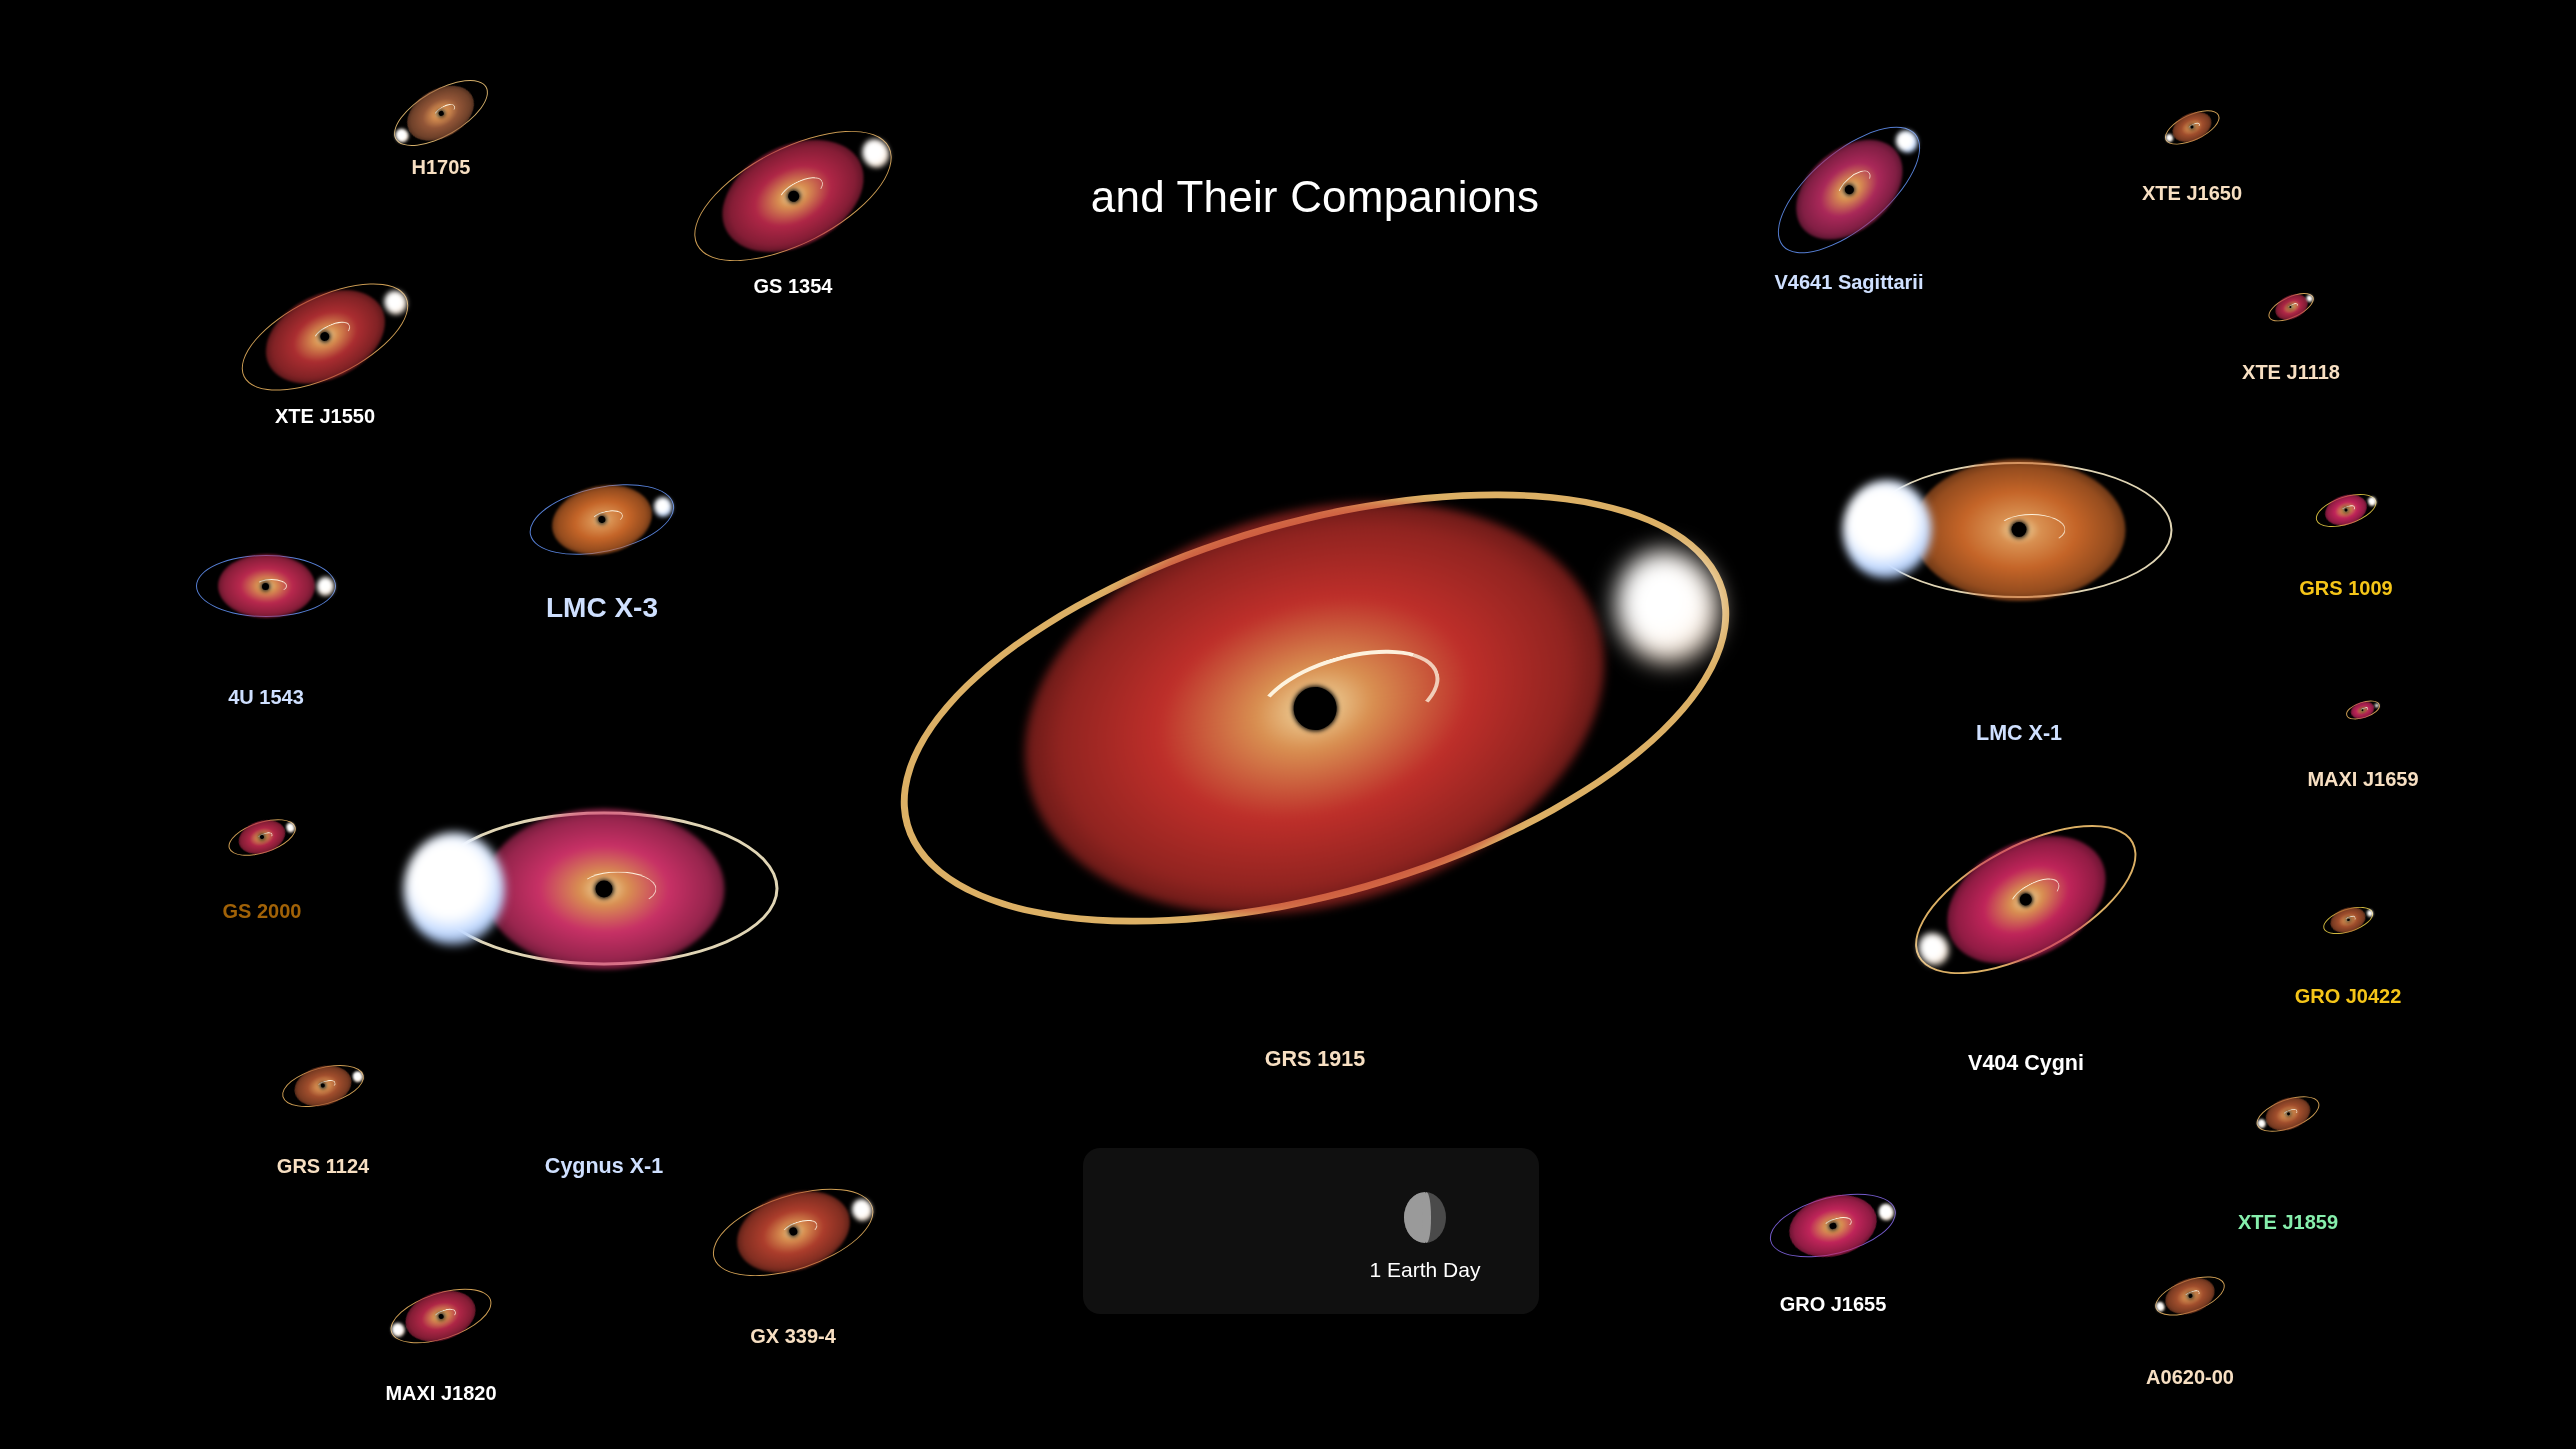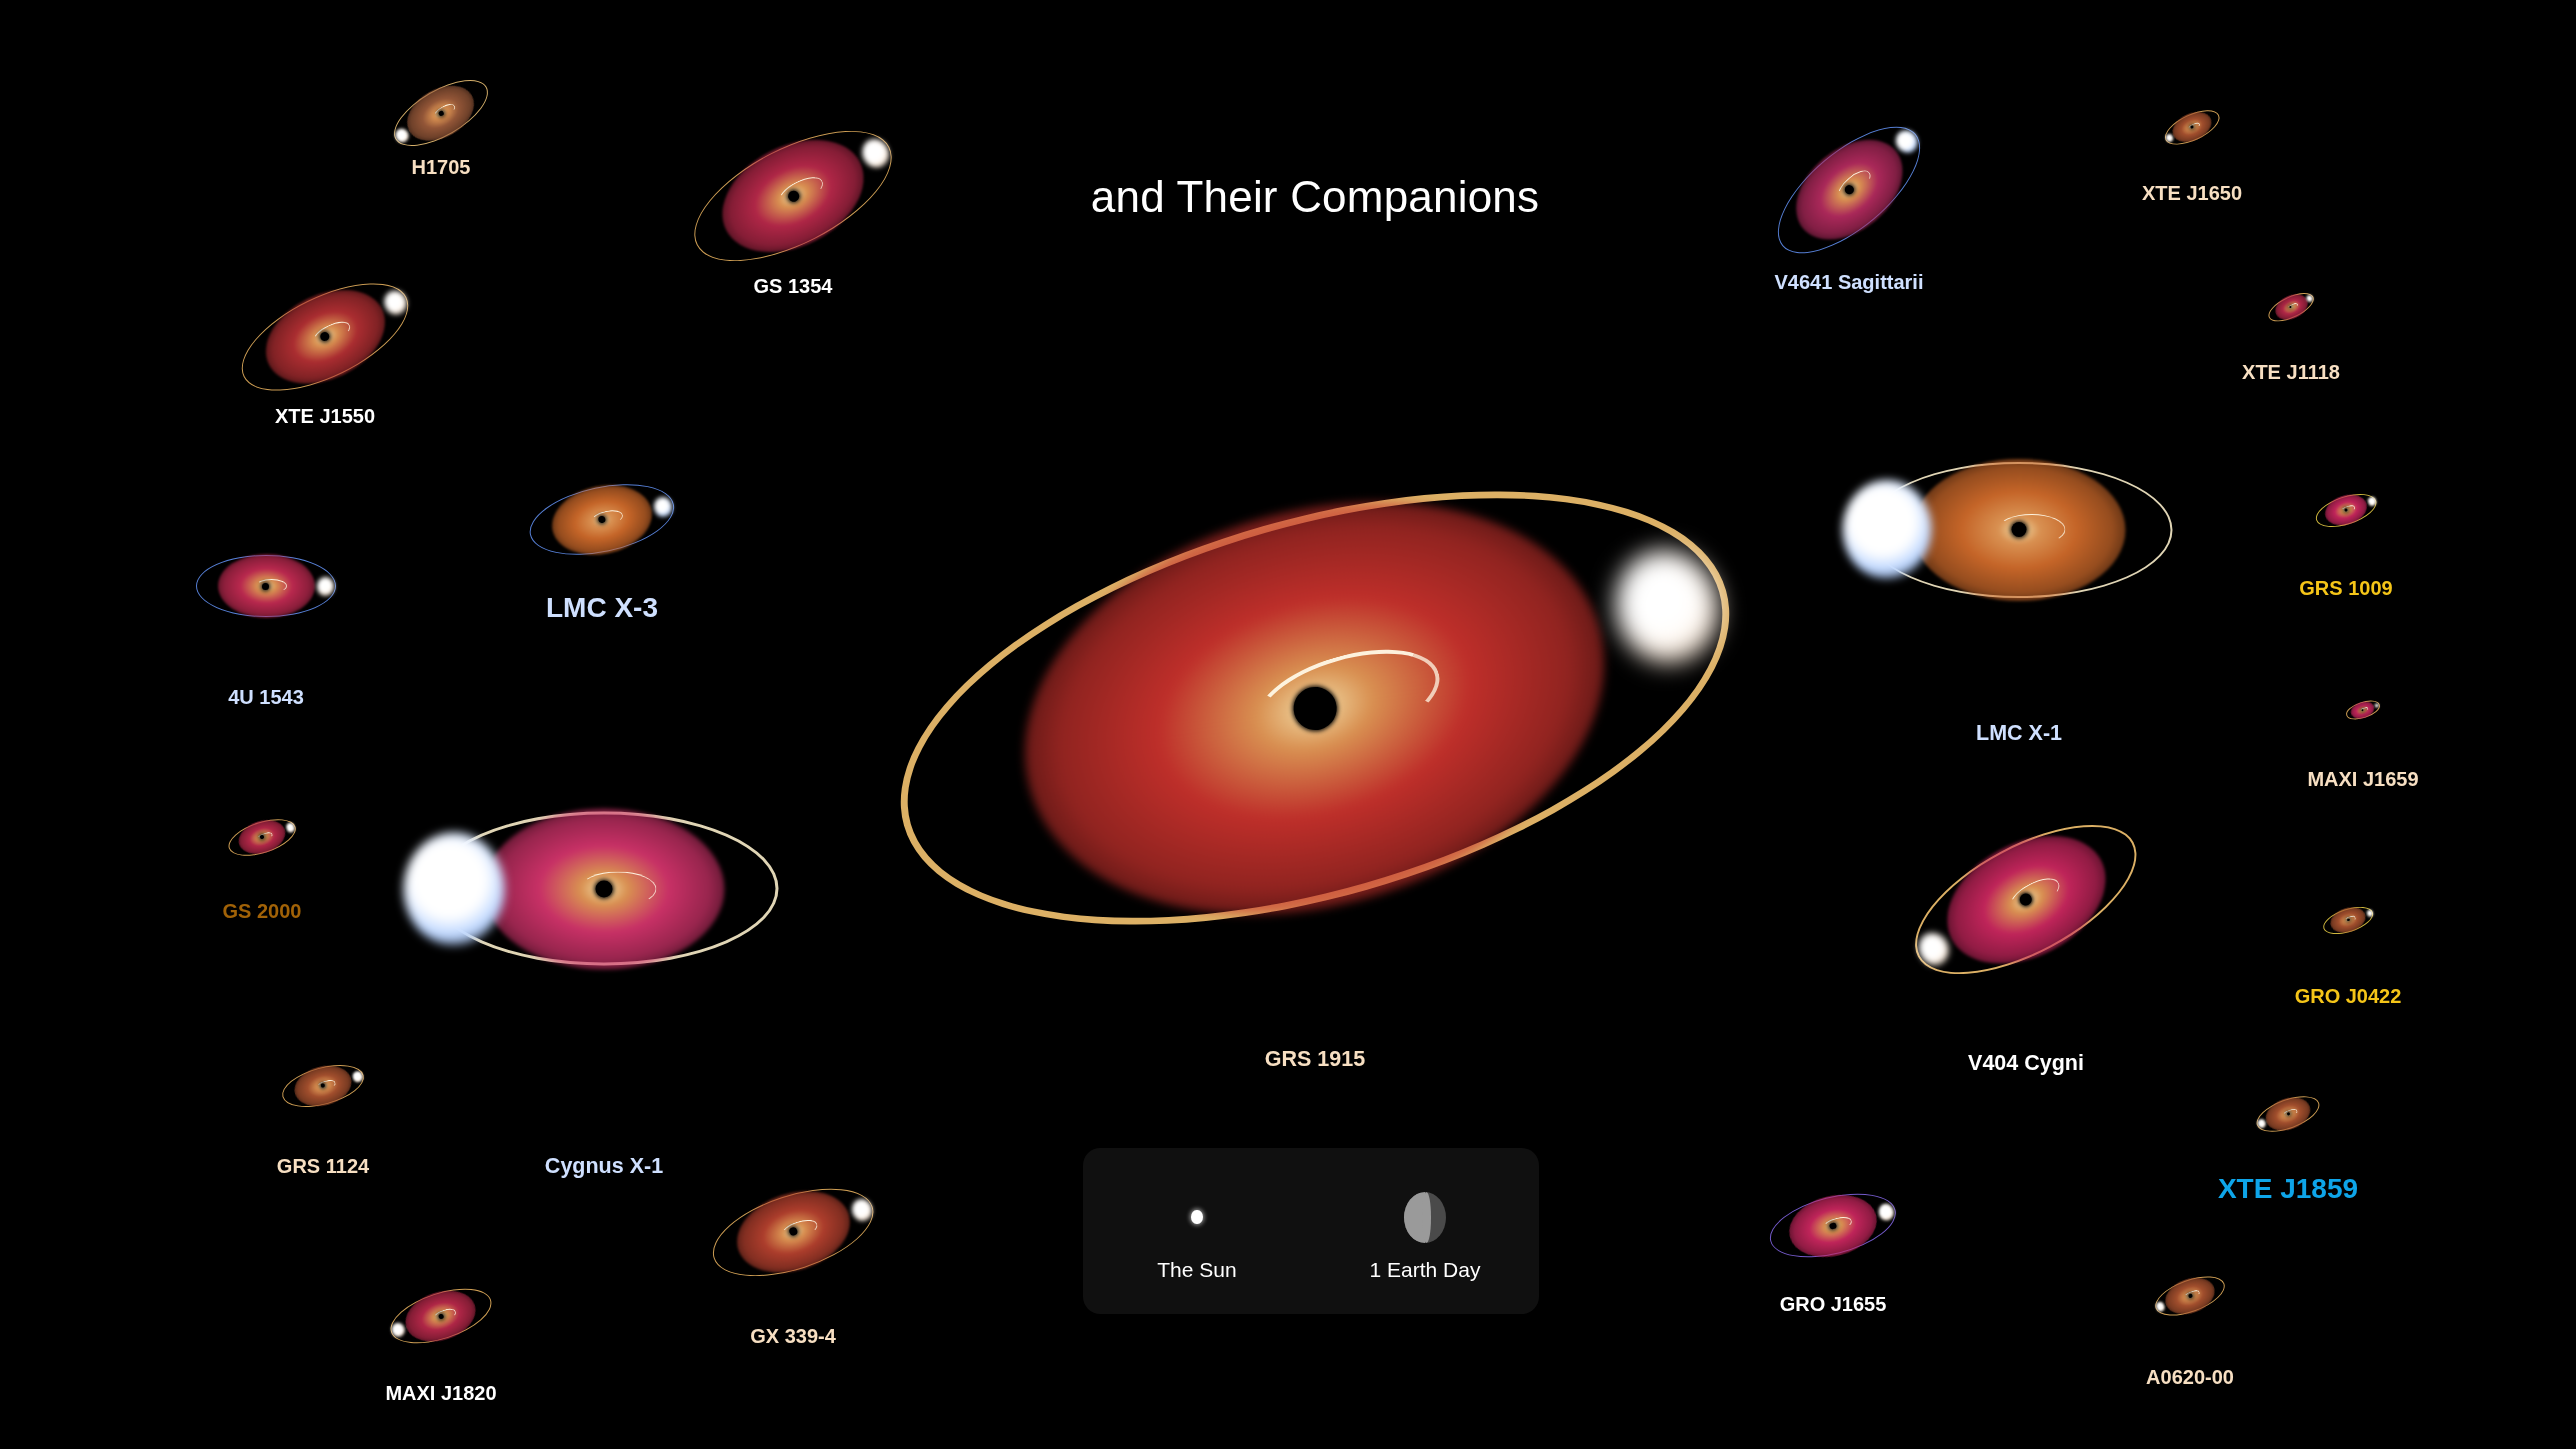--- a/index.html
+++ b/index.html
@@ -284,21 +284,21 @@
       <div class="lbl" style="left: 2348px; top: 985px; color: rgb(245, 197, 24); font-size: 20px;">GRO J0422</div>
       <div class="sys" style="left: 2288px; top: 1114px; width: 0px; height: 0px;">
         <div class="sysart" style="transform: translate(-50%, -50%) rotate(-20deg); width: 66px; height: 31px; left: 0px; top: 0px; position: absolute;">
           <div class="orbit" style="width: 66px; height: 29px; left: 0px; top: 0.6px; border-width: 0.8px; border-color: rgb(217, 166, 89); opacity: 0.95;"></div>
           <div class="disk" style="width: 46px; height: 31px; left: 10.2px; top: 0px; background: radial-gradient(rgba(255, 233, 176, 0.95) 0%, rgba(240, 160, 90, 0.9) 14%, rgba(169, 82, 47, 0.95) 38%, rgba(169, 82, 47, 0.72) 62%, rgba(169, 82, 47, 0.22) 84%, rgba(0, 0, 0, 0) 100%); filter: blur(0.4px);"></div>
           <div class="inner-ring" style="width: 14.7px; height: 6.7px; left: 28.4px; top: 12px; border-width: 0.5px; border-top-color: rgba(255, 248, 230, 0.95); border-right-color: rgba(255, 248, 230, 0.75);"></div>
           <div class="hole" style="width: 3.3px; height: 3.3px; left: 31.5px; top: 13.6px;"></div>
           <div class="star" style="width: 8px; height: 8.9px; left: 0.7px; top: 11px; background: radial-gradient(circle at 45% 42%, rgb(255, 255, 255) 0%, rgb(255, 255, 255) 42%, rgb(255, 238, 221) 66%, rgba(255, 238, 221, 0.35) 82%, rgba(0, 0, 0, 0) 100%); filter: blur(0.9px);"></div>
         </div>
       </div>
-      <div class="lbl" style="left: 2288px; top: 1173px; color: #0ea5e9; font-size: 28px;">XTE J1859</div>
+      <div class="lbl" style="left: 2288px; top: 1211px; color: #86efac; font-size: 20px;">XTE J1859</div>
       <div class="sys" style="left: 1833px; top: 1226px; width: 0px; height: 0px;">
         <div class="sysart" style="transform: translate(-50%, -50%) rotate(-14deg); width: 129px; height: 60px; left: 0px; top: 0px; position: absolute;">
           <div class="orbit" style="width: 129px; height: 57px; left: 0px; top: 1.2px; border-width: 1.1px; border-color: rgb(122, 95, 214); opacity: 0.95;"></div>
           <div class="disk" style="width: 89px; height: 60px; left: 20px; top: 0px; background: radial-gradient(rgba(255, 233, 176, 0.95) 0%, rgba(240, 160, 90, 0.9) 14%, rgba(201, 38, 94, 0.95) 38%, rgba(201, 38, 94, 0.72) 62%, rgba(201, 38, 94, 0.22) 84%, rgba(0, 0, 0, 0) 100%); filter: blur(0.7px);"></div>
           <div class="inner-ring" style="width: 29px; height: 13px; left: 55px; top: 23px; border-width: 0.6px; border-top-color: rgba(255, 248, 230, 0.95); border-right-color: rgba(255, 248, 230, 0.75);"></div>
           <div class="hole" style="width: 6.5px; height: 6.5px; left: 61px; top: 26.6px;"></div>
           <div class="star" style="width: 15.4px; height: 17px; left: 112px; top: 21px; background: radial-gradient(circle at 45% 42%, rgb(255, 255, 255) 0%, rgb(255, 255, 255) 42%, rgb(255, 238, 221) 66%, rgba(255, 238, 221, 0.35) 82%, rgba(0, 0, 0, 0) 100%); filter: blur(1.7px);"></div>
         </div>
       </div>
       <div class="lbl" style="left: 1833px; top: 1293px; color: rgb(255, 255, 255); font-size: 20px;">GRO J1655</div>
@@ -308,26 +308,20 @@
           <div class="disk" style="width: 51px; height: 34px; left: 11.3px; top: 0px; background: radial-gradient(rgba(255, 233, 176, 0.95) 0%, rgba(240, 160, 90, 0.9) 14%, rgba(169, 82, 47, 0.95) 38%, rgba(169, 82, 47, 0.72) 62%, rgba(169, 82, 47, 0.22) 84%, rgba(0, 0, 0, 0) 100%); filter: blur(0.4px);"></div>
           <div class="inner-ring" style="width: 16px; height: 7.4px; left: 31px; top: 13px; border-width: 0.5px; border-top-color: rgba(255, 248, 230, 0.95); border-right-color: rgba(255, 248, 230, 0.75);"></div>
           <div class="hole" style="width: 3.7px; height: 3.7px; left: 35px; top: 15px;"></div>
           <div class="star" style="width: 8.7px; height: 9.8px; left: 0.8px; top: 12px; background: radial-gradient(circle at 45% 42%, rgb(255, 255, 255) 0%, rgb(255, 255, 255) 42%, rgb(255, 238, 221) 66%, rgba(255, 238, 221, 0.35) 82%, rgba(0, 0, 0, 0) 100%); filter: blur(1px);"></div>
         </div>
       </div>
       <div class="lbl" style="left: 2190px; top: 1366px; color: rgb(247, 223, 194); font-size: 20px;">A0620-00</div>
     </div>
 
   <div id="legend">
-    <div class="cell" style="left:0;width:50%;">
-      <div class="sym">
-          <div id="sun-dot"></div>
-        </div>
-      <div class="cap">The Sun</div>
-    </div>
     <div class="cell" style="left:50%;width:50%;">
       <div class="sym">
           <div id="earth-day"></div>
         </div>
       <div class="cap">1 Earth Day</div>
     </div>
   </div>
 
 </div>
 

